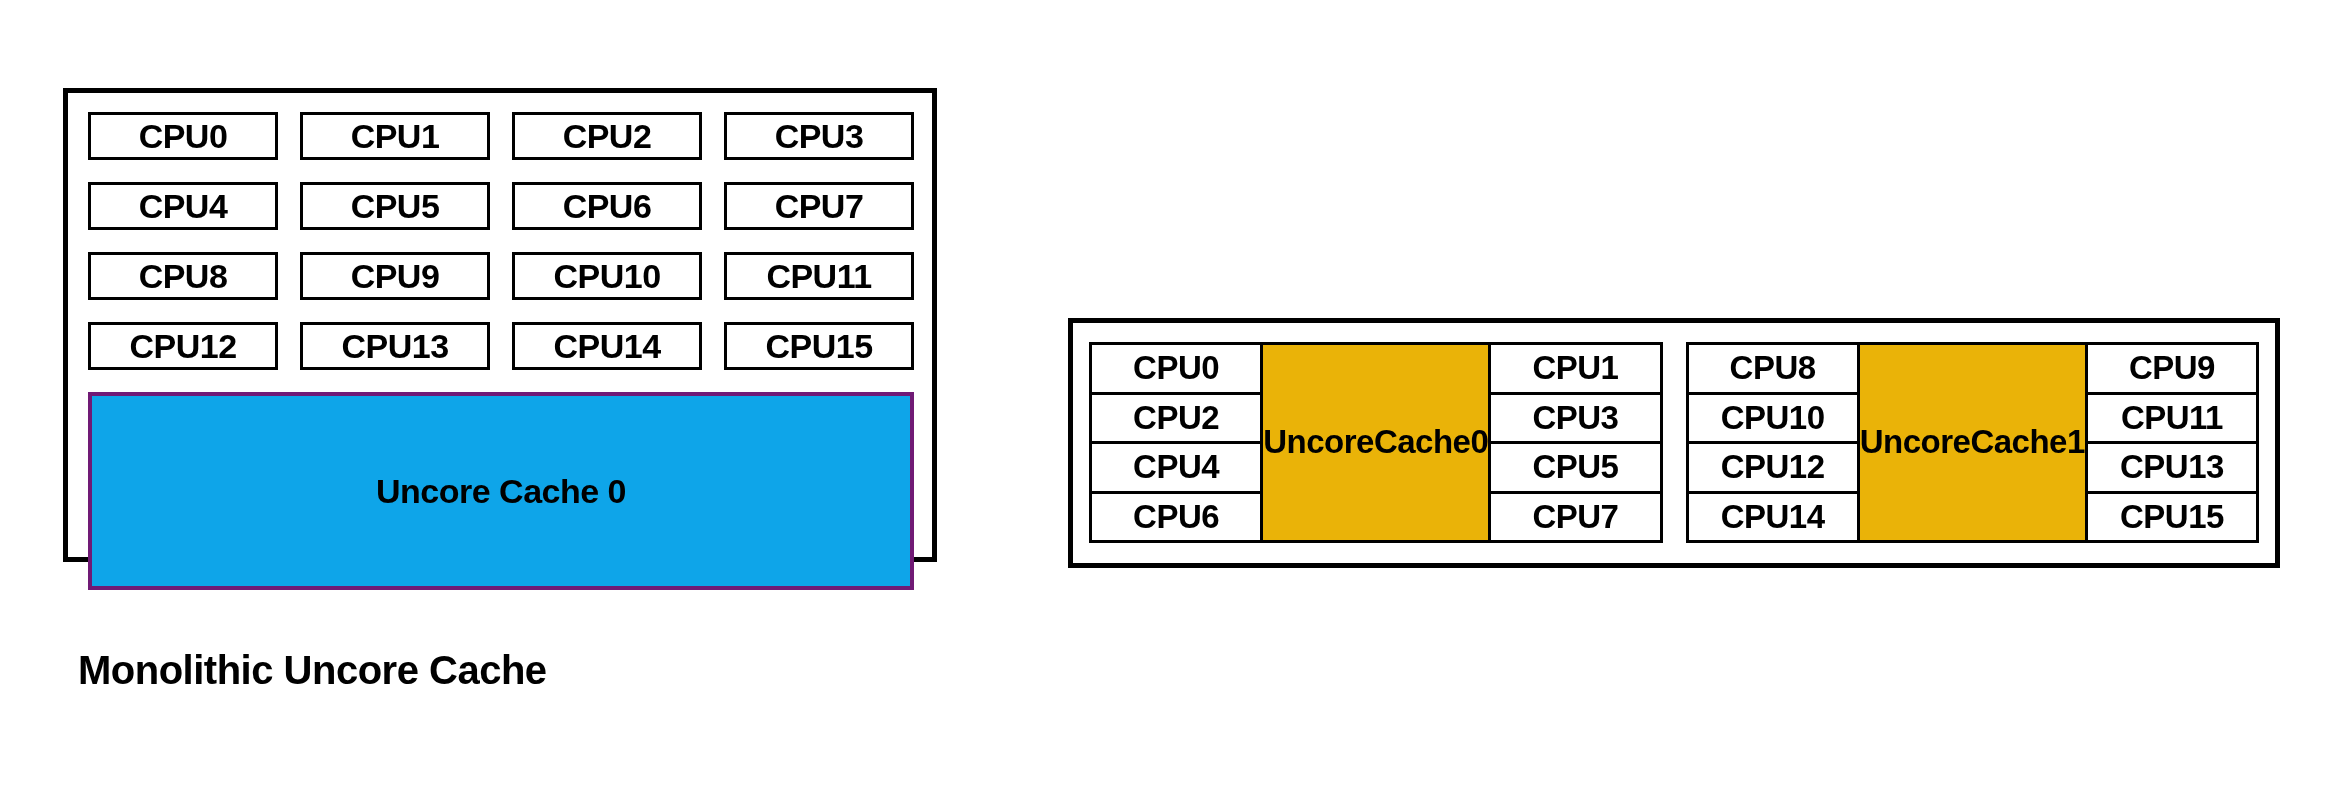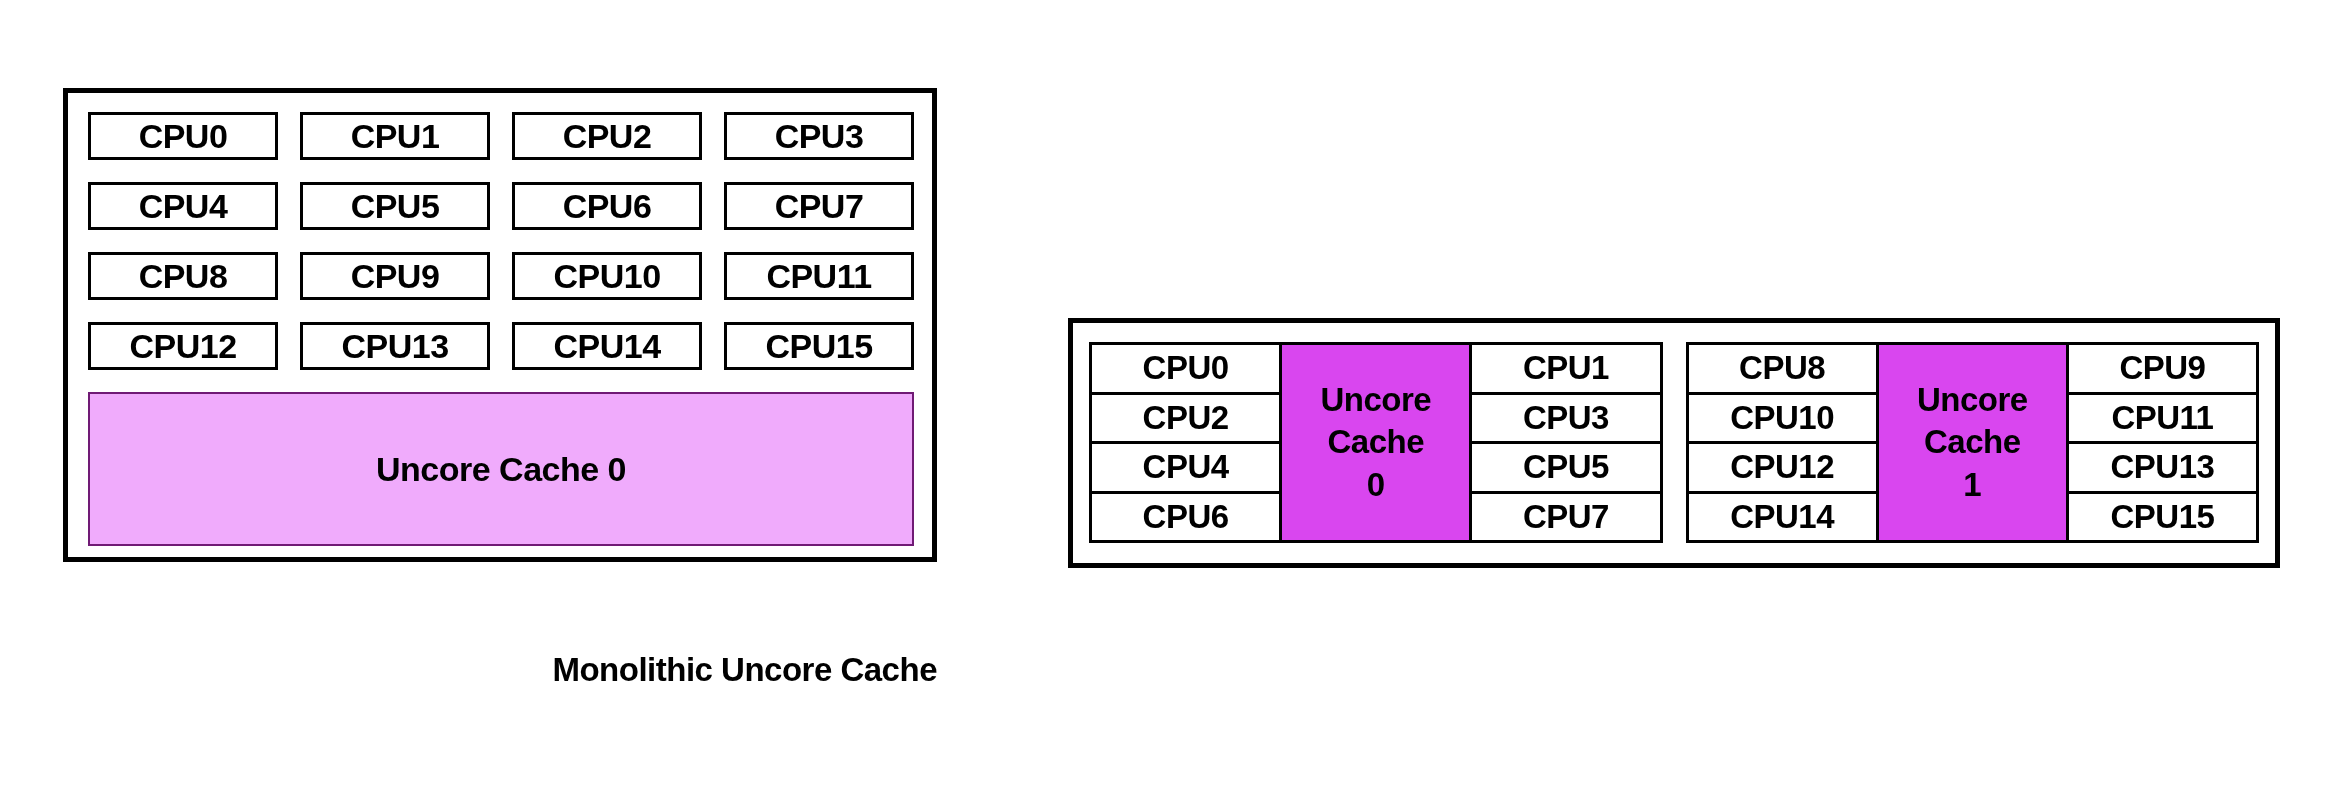--- a/index.html
+++ b/index.html
@@ -45,23 +45,23 @@
     display: flex;
     align-items: center;
     justify-content: center;
     font-size: 34px;
     font-weight: bold;
     letter-spacing: -0.5px;
     white-space: nowrap;
   }
   .uncore-strip {
     margin-top: 22px;
-    height: 154px;
-    background: #f0abfc;
-    border: 2px solid #701a75;
+    height: 198px;
+    background: #0ea5e9;
+    border: 4px solid #701a75;
     box-sizing: border-box;
     display: flex;
     align-items: center;
     justify-content: center;
     font-size: 34px;
     font-weight: bold;
     letter-spacing: -0.5px;
   }
 
   
@@ -95,40 +95,40 @@
     align-items: center;
     justify-content: center;
     font-size: 33px;
     font-weight: bold;
     letter-spacing: -0.5px;
     white-space: nowrap;
   }
   .uncore-cell {
     grid-column: 2;
     grid-row: 1 / span 4;
-    background: #d946ef;
+    background: #eab308;
     display: flex;
-    flex-direction: column;
+    flex-direction: row;
     align-items: center;
     justify-content: center;
     font-size: 33px;
     font-weight: bold;
     letter-spacing: -0.5px;
     text-align: center;
   }
   .cache-line { display: block; line-height: 1.28; }
 
   
   .caption {
     position: absolute;
     top: 640px;
     height: 60px;
     line-height: 60px;
-    text-align: right;
-    font-size: 33px;
+    text-align: left;
+    font-size: 40px;
     font-weight: bold;
     letter-spacing: -0.5px;
     white-space: nowrap;
   }
   .caption-left  { left: 63px;   width: 874px;  text-indent: 15px; }
   .caption-right { left: 1068px; width: 1212px; text-indent: 26px; }
 </style>
 </head>
 <body>
 

